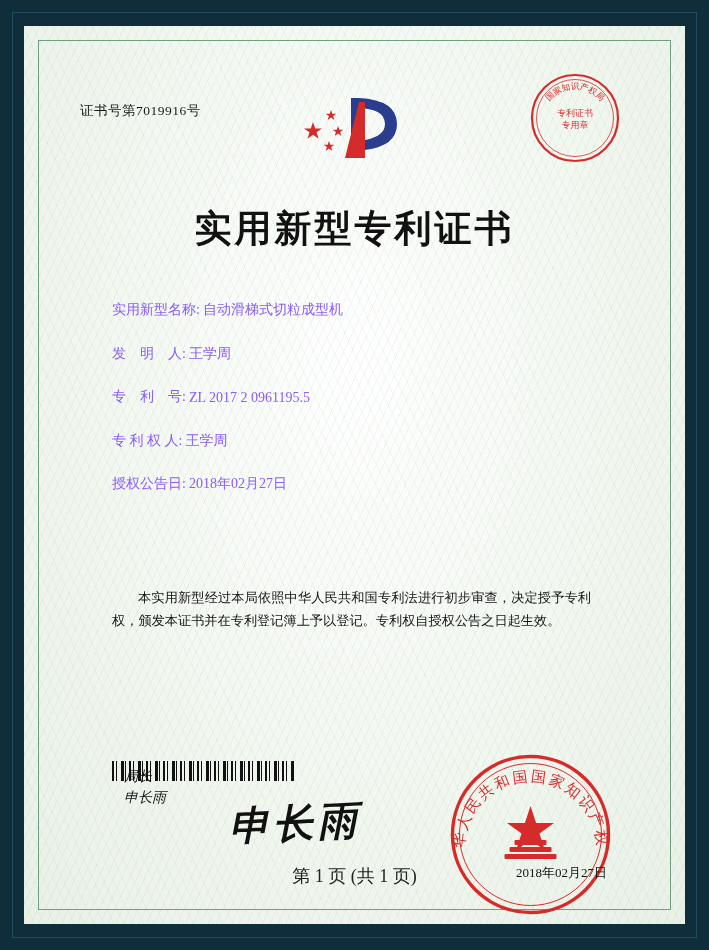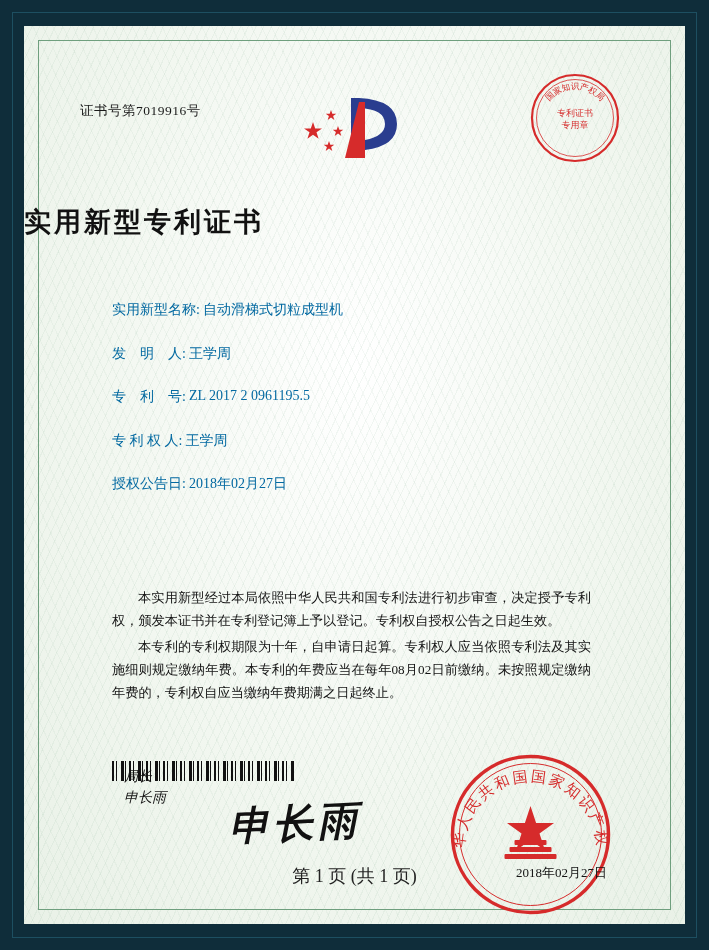--- a/index.html
+++ b/index.html
@@ -97,40 +97,41 @@
     width: 92px;
     height: 92px;
   }
 
   
   #cert-title {
     position: absolute;
     left: 0;
     right: 0;
     top: 178px;
-    font-size: 27px;
+    text-align: center;
+    font-size: 37px;
     font-weight: bold;
     letter-spacing: 3px;
     color: #111111;
     font-family: "DejaVu Serif", serif;
   }
 
   
   #fields {
     position: absolute;
     left: 88px;
     top: 275px;
     right: 70px;
   }
   .field-row {
     display: flex;
-    align-items: flex-start;
+    align-items: flex-end;
     margin-bottom: 25.5px;
     font-size: 14px;
-    color: #0369a1;
+    color: #8b5cf6;
   }
   .field-label {
     white-space: pre;
     flex: 0 0 auto;
   }
   .field-value {
     margin-left: 3px;
     white-space: pre;
   }
 
@@ -279,21 +280,20 @@
           <span class="field-value">王学周</span>
         </div>
         <div class="field-row">
           <span class="field-label">授权公告日:</span>
           <span class="field-value">2018年02月27日</span>
         </div>
       </div>
 
       <div id="body-text">
         <p>本实用新型经过本局依照中华人民共和国专利法进行初步审查，决定授予专利权，颁发本证书并在专利登记簿上予以登记。专利权自授权公告之日起生效。</p>
-        <p>本专利的专利权期限为十年，自申请日起算。专利权人应当依照专利法及其实施细则规定缴纳年费。本专利的年费应当在每年08月02日前缴纳。未按照规定缴纳年费的，专利权自应当缴纳年费期满之日起终止。</p>
       </div>
 
       <div id="barcode"></div>
 
       <div id="director-block">
         <div>局长</div>
         <div>申长雨</div>
       </div>
       <div id="signature-script">申长雨</div>
 

